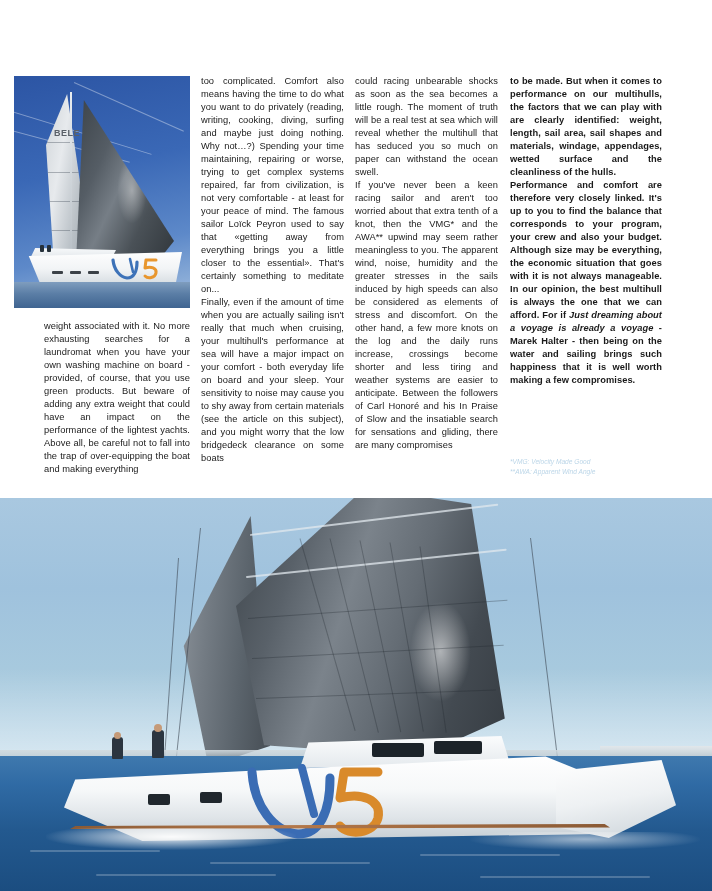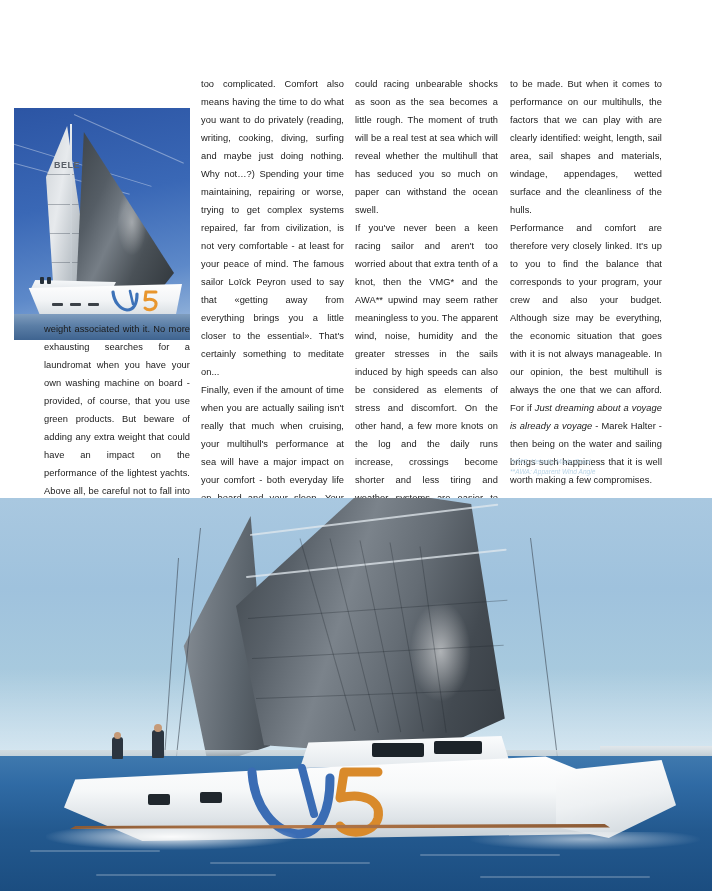--- a/index.html
+++ b/index.html
@@ -8,21 +8,21 @@
     background:#ffffff;
     font-family:"Liberation Sans", sans-serif;
     overflow:hidden;
     position:relative;
   }
   .page { position:relative; width:712px; height:891px; background:#fff; }
 
   
   .photo-top {
     position:absolute; left:14px; top:76px; width:176px; height:232px;
-    overflow:hidden; background:#f9a8d4;margin-top:32px;
+    overflow:hidden; background:#f9a8d4;
   }
   .pt-sky {
     position:absolute; inset:0;
     background:linear-gradient(168deg,#2c55a4 0%,#3a68b6 40%,#5d89c9 72%,#86a9d6 88%,#a9c2e0 100%);
   }
   .pt-contrail {
     position:absolute; background:rgba(255,255,255,.38); height:1.4px;
     transform-origin:left center;
   }
   .pt-c1 { left:-6px; top:34px; width:150px; transform:rotate(17deg); }
@@ -79,32 +79,32 @@
     position:absolute; left:40px; top:52px;
     font-size:9px; font-weight:700; color:#5a6068; letter-spacing:.5px;
     font-family:"Liberation Sans", sans-serif;
   }
 
   
   .cols { position:absolute; left:0; top:0; width:712px; height:495px; }
   .col {
     position:absolute;
     font-size:9.3px;
-    line-height:18px;
+    line-height:13px;
     color:#1a1a1a;
     text-align:justify;
     text-justify:inter-word;
     font-family:"Liberation Sans", sans-serif;
     letter-spacing:.05px;
   }
   .col p { margin:0; }
   .col-1 { left:44px;  top:320px; width:146px; }
   .col-2 { left:201px; top:75px;  width:143px; }
   .col-3 { left:355px; top:75px;  width:143px; }
-  .col-4 { left:510px; top:75px;  width:152px; }
+  .col-4 { left:510px; top:75px;  width:152px;font-weight:bold; }
   .quote-italic { font-style:italic; }
   .footnotes {
     position:absolute; left:510px; top:457px; width:160px;
     font-size:6.6px; line-height:9.6px;
     font-style:italic; color:#bcd6e8;
     font-family:"Liberation Sans", sans-serif;
   }
   .footnotes div { white-space:nowrap; }
 
   

